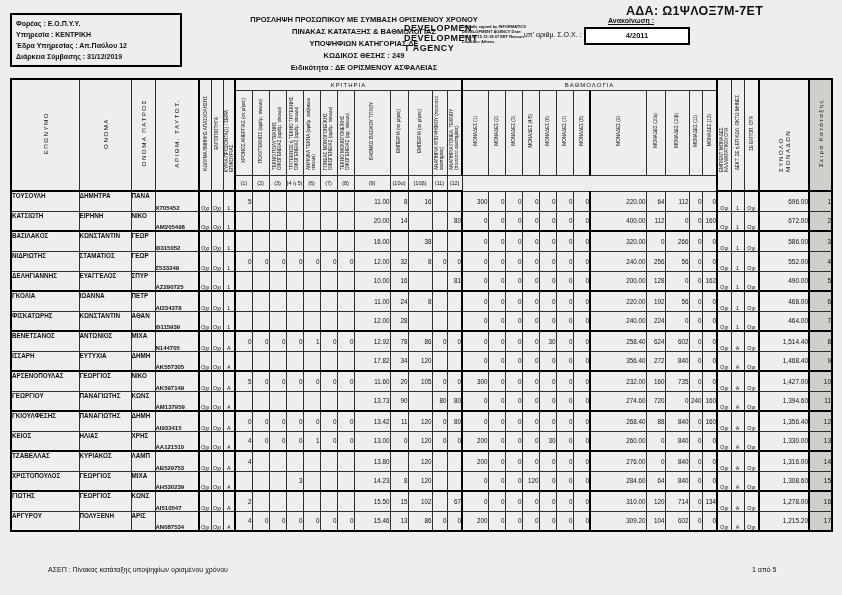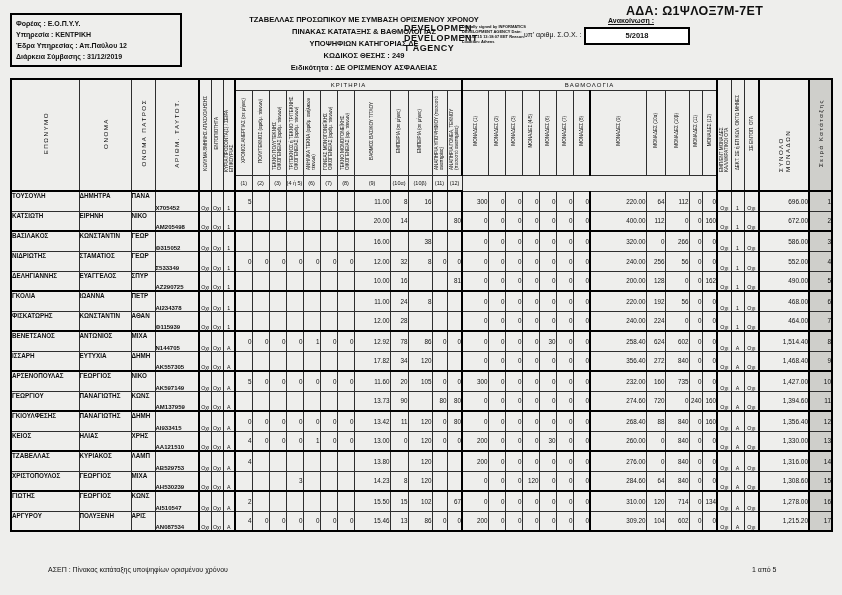--- a/index.html
+++ b/index.html
@@ -46,38 +46,38 @@
 <div class="page">
 
   <div class="agency-box">
     <div>Φορέας : Ε.Ο.Π.Υ.Υ.</div>
     <div>Υπηρεσία : ΚΕΝΤΡΙΚΗ</div>
     <div>Έδρα Υπηρεσίας : Απ.Παύλου 12</div>
     <div>Διάρκεια Σύμβασης : 31/12/2019</div>
   </div>
 
   <div class="title-block">
-    <div>ΤΖΑΒΕΛΛΑΣ ΠΡΟΣΩΠΙΚΟΥ ΜΕ ΣΥΜΒΑΣΗ ΟΡΙΣΜΕΝΟΥ ΧΡΟΝΟΥ</div>
+    <div>ΠΡΟΣΛΗΨΗ ΠΡΟΣΩΠΙΚΟΥ ΜΕ ΣΥΜΒΑΣΗ ΟΡΙΣΜΕΝΟΥ ΧΡΟΝΟΥ</div>
     <div>ΠΙΝΑΚΑΣ ΚΑΤΑΤΑΞΗΣ &amp; ΒΑΘΜΟΛΟΓΙΑΣ</div>
     <div>ΥΠΟΨΗΦΙΩΝ ΚΑΤΗΓΟΡΙΑΣ ΔΕ</div>
     <div>ΚΩΔΙΚΟΣ ΘΕΣΗΣ : 249</div>
     <div>Ειδικότητα : ΔΕ ΟΡΙΣΜΕΝΟΥ ΑΣΦΑΛΕΙΑΣ</div>
   </div>
 
   <div class="stamp-big">
     <div>DEVELOPMEN</div>
     <div>DEVELOPMENT</div>
     <div>T AGENCY</div>
   </div>
   <div class="stamp-small">Digitally signed by INFORMATICS DEVELOPMENT AGENCY Date: 2019.01.15 13:18:07 EET Reason: Location: Athens</div>
 
   <div class="ada">ΑΔΑ: Ω1ΨΛΟΞ7Μ-7ΕΤ</div>
   <div class="announcement">Ανακοίνωση :</div>
   <div class="sox-label">υπ' αριθμ. Σ.Ο.Χ. :</div>
-  <div class="sox-box">5/2018</div>
+  <div class="sox-box">4/2011</div>
 
   <table class="grid">
     <colgroup id="cg">
         <col style="width: 68px;">
         <col style="width: 52px;">
         <col style="width: 24px;">
         <col style="width: 44px;">
         <col style="width: 12px;">
         <col style="width: 12px;">
         <col style="width: 12px;">

